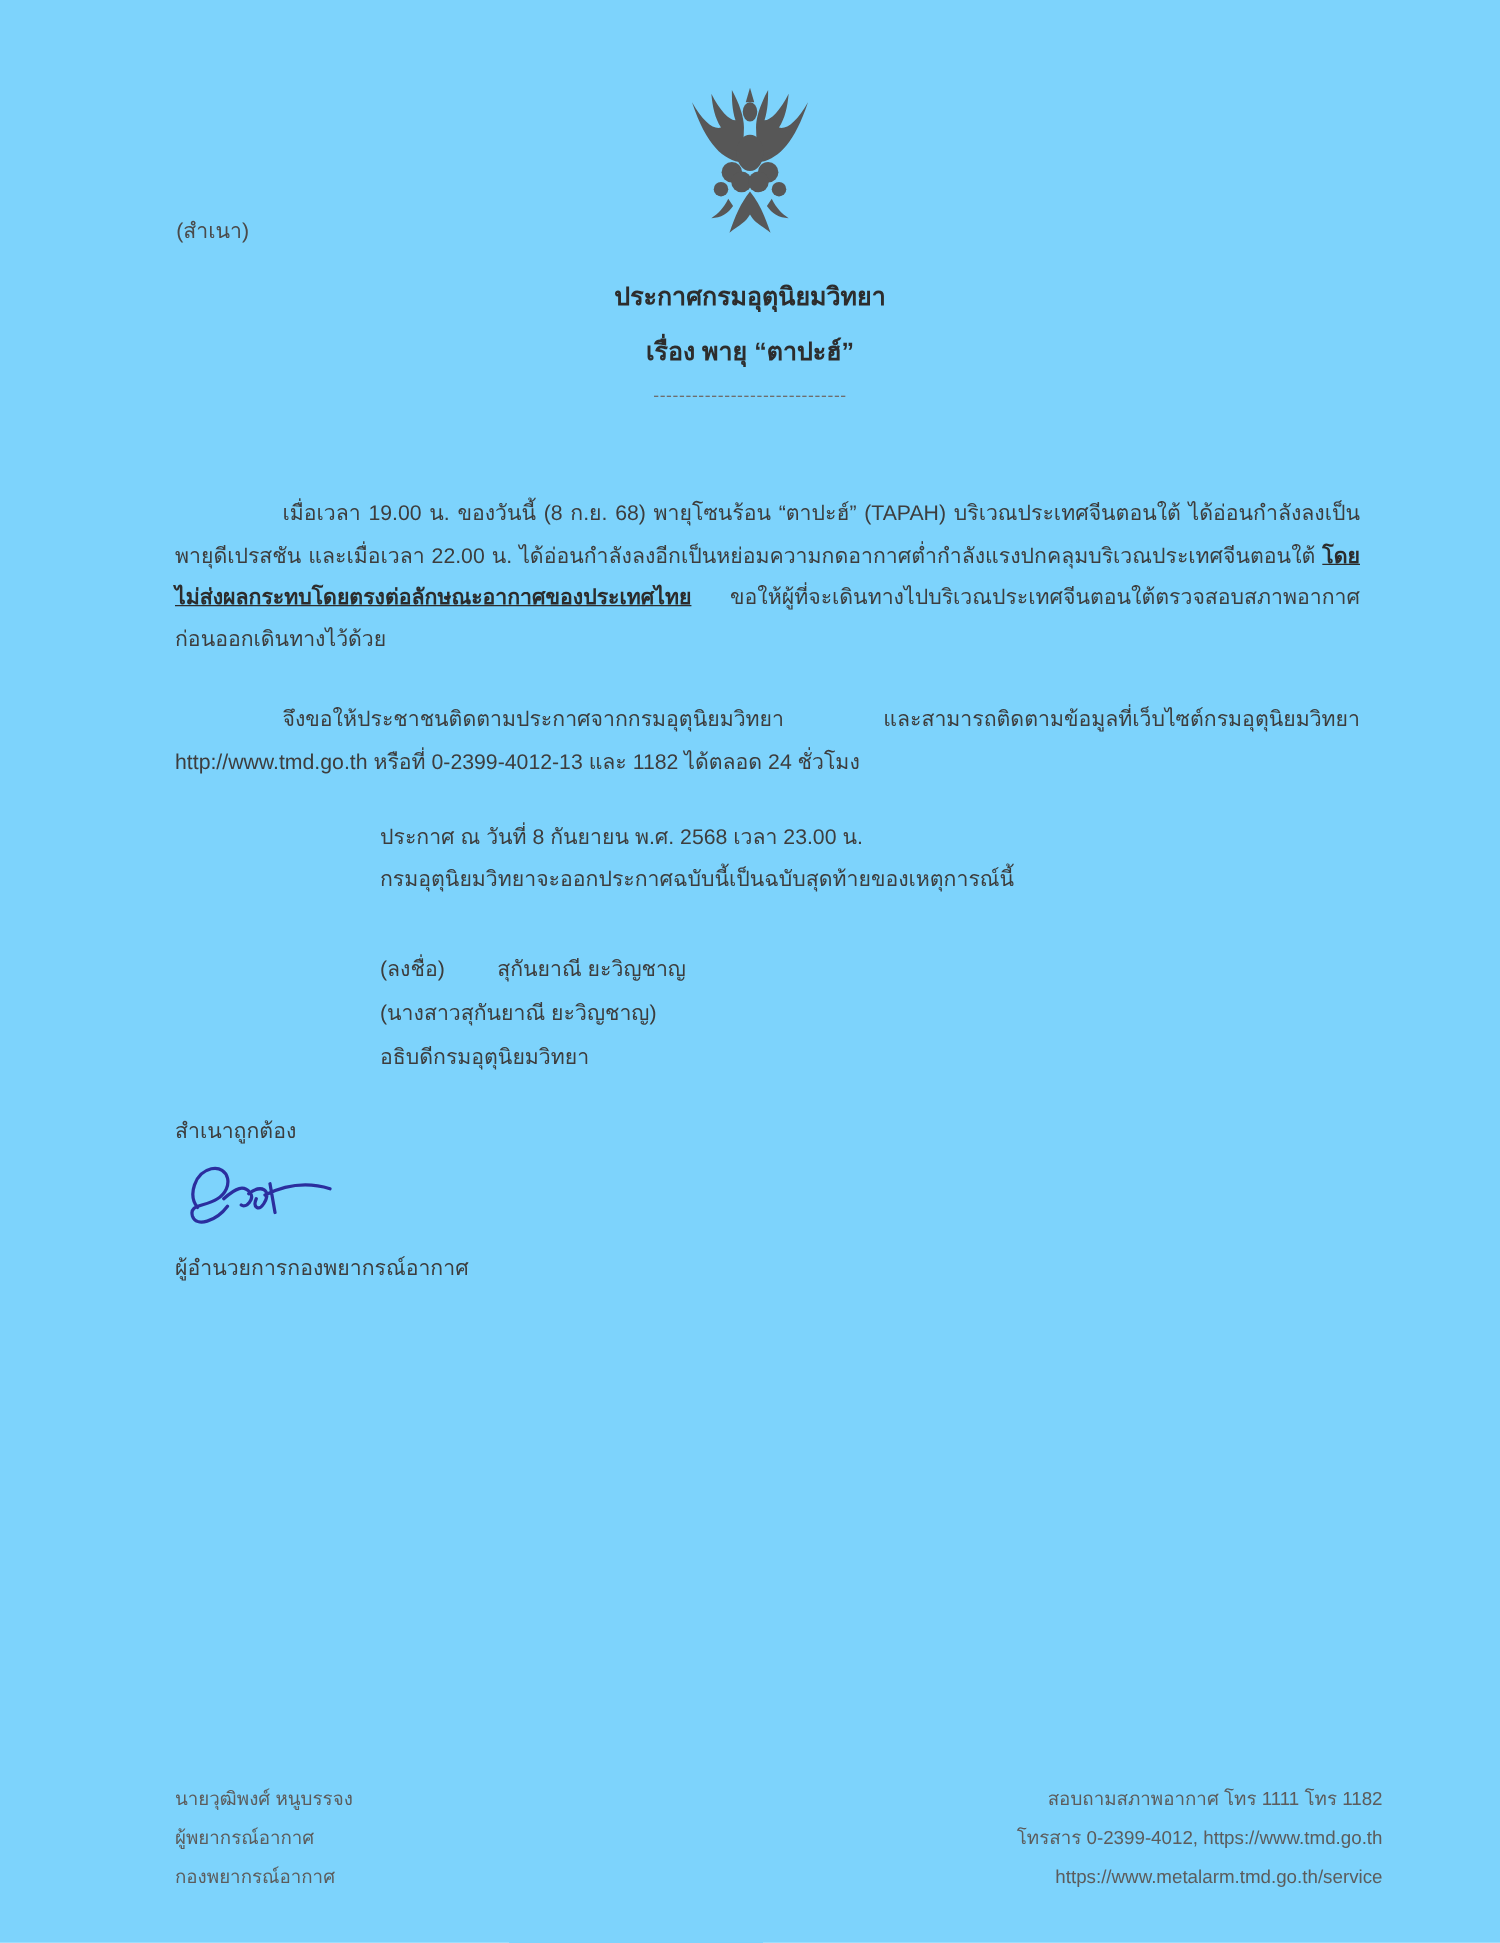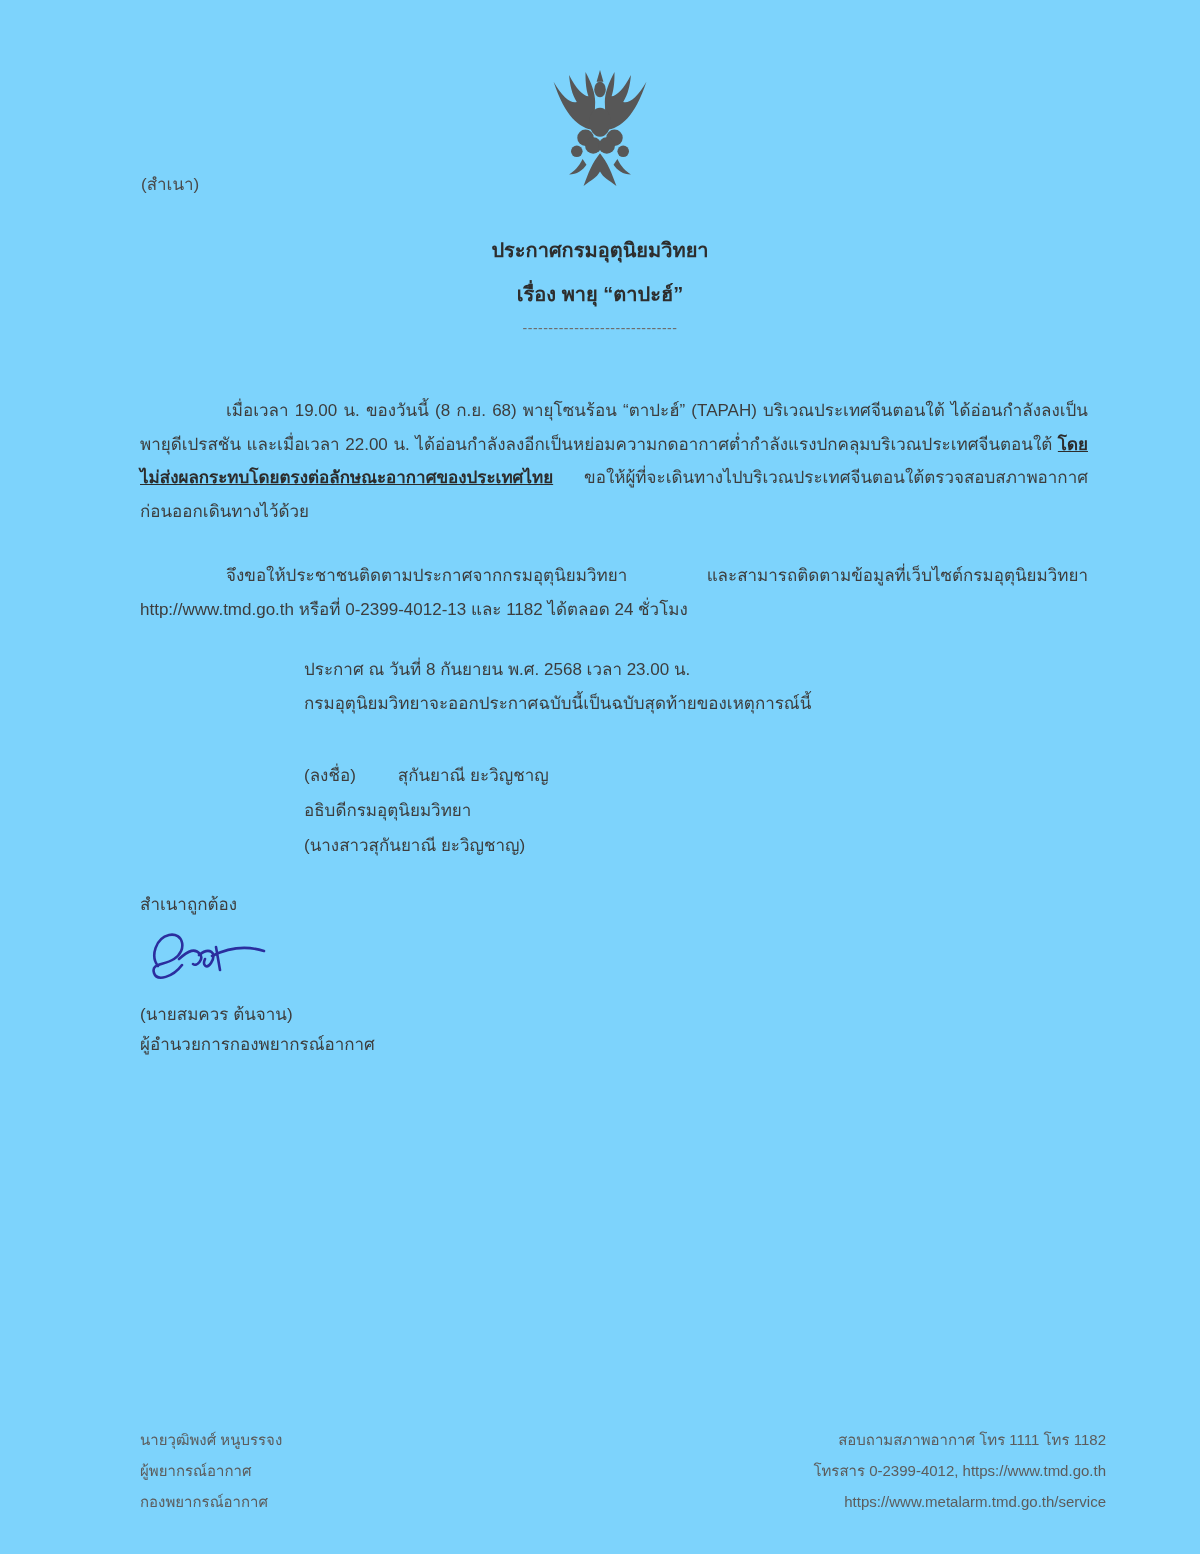--- a/index.html
+++ b/index.html
@@ -7,21 +7,21 @@
     width:1200px;height:1554px;background:#ffffff;
     font-family:"Liberation Sans", sans-serif;
     color:#3d3d3d;position:relative;overflow:hidden;
   }
   .page{position:absolute;inset:0;background:#7dd3fc;}
 
   .copy-label{position:absolute;left:141px;top:170px;font-size:17px;color:#4a4a4a;}
 
   .emblem{position:absolute;top:66px;left:50%;transform:translateX(-50%);width:116px;height:130px;}
 
-  .title-block{position:absolute;top:228px;left:0;width:100%;text-align:center;
+  .title-block{position:absolute;top:216px;left:0;width:100%;text-align:center;
     font-weight:bold;color:#2d2d2d;font-size:20px;}
   .t-line{line-height:44px;}
   .separator{margin:5px auto 0;width:200px;color:#6e6e6e;font-size:14px;
     letter-spacing:.5px;white-space:nowrap;overflow:hidden;font-weight:normal;line-height:14px;}
 
   .content{position:absolute;top:379px;left:140px;width:948px;
     font-size:17px;line-height:33.5px;color:#3d3d3d;margin-top:15px;}
   .para{margin:0;text-indent:86px;text-align:justify;}
   .para.second{margin-top:31px;}
   .bold-underline{font-weight:bold;text-decoration:underline;color:#2c2c2c;}
@@ -80,32 +80,31 @@
 
     <p class="para second">จึงขอให้ประชาชนติดตามประกาศจากกรมอุตุนิยมวิทยา และสามารถติดตามข้อมูลที่เว็บไซต์กรมอุตุนิยมวิทยา http://www.tmd.go.th หรือที่ 0-2399-4012-13 และ 1182 ได้ตลอด 24 ชั่วโมง</p>
 
     <div class="issued shifted">
       <div>ประกาศ ณ วันที่ 8 กันยายน พ.ศ. 2568 เวลา 23.00 น.</div>
       <div>กรมอุตุนิยมวิทยาจะออกประกาศฉบับนี้เป็นฉบับสุดท้ายของเหตุการณ์นี้</div>
     </div>
 
     <div class="sig-block shifted">
       <div><span>(ลงชื่อ)</span><span class="sig-gap"></span><span>สุกันยาณี ยะวิญชาญ</span></div>
+      <div>(นางสาวสุกันยาณี ยะวิญชาญ)</div>
       <div>อธิบดีกรมอุตุนิยมวิทยา</div>
-      <div>(นางสาวสุกันยาณี ยะวิญชาญ)</div>
     </div>
 
     <div class="certified">
       <div class="certified-label">สำเนาถูกต้อง</div>
       <span class="ink">
         <svg width="132" height="62" viewBox="0 0 132 62" aria-hidden="true">
           <path d="M16 40 C8 30 14 12 27 9 C41 6 46 24 32 33 C21 40 9 37 12 47 C15 56 31 51 40 39 M37 33 C47 24 53 22 58 28 C62 33 55 41 51 38 M57 29 C67 21 76 26 69 37 C65 43 60 40 63 33 M74 21 L78 44 M70 30 C88 21 106 20 122 25" fill="none" stroke="#2b2e9e" stroke-width="2.6" stroke-linecap="round"></path>
         </svg>
       </span>
-      <div>(นายสมควร ต้นจาน)</div>
       <div>ผู้อำนวยการกองพยากรณ์อากาศ</div>
     </div>
   </div>
 
   <div class="footer">
     <div class="footer-left">
       <div>นายวุฒิพงศ์ หนูบรรจง</div>
       <div>ผู้พยากรณ์อากาศ</div>
       <div>กองพยากรณ์อากาศ</div>
     </div>

